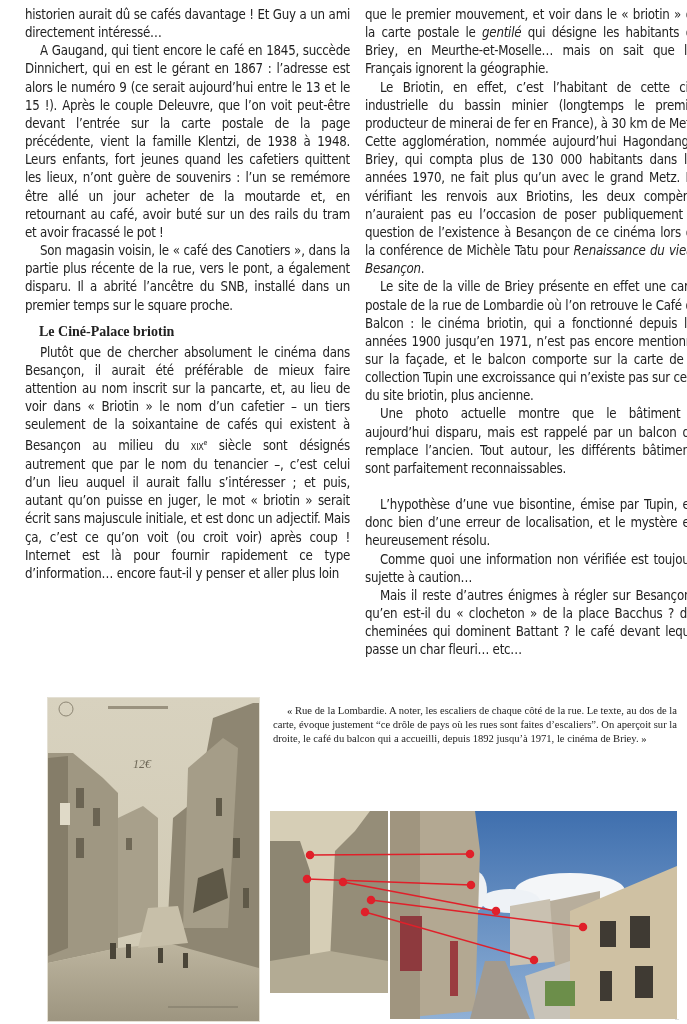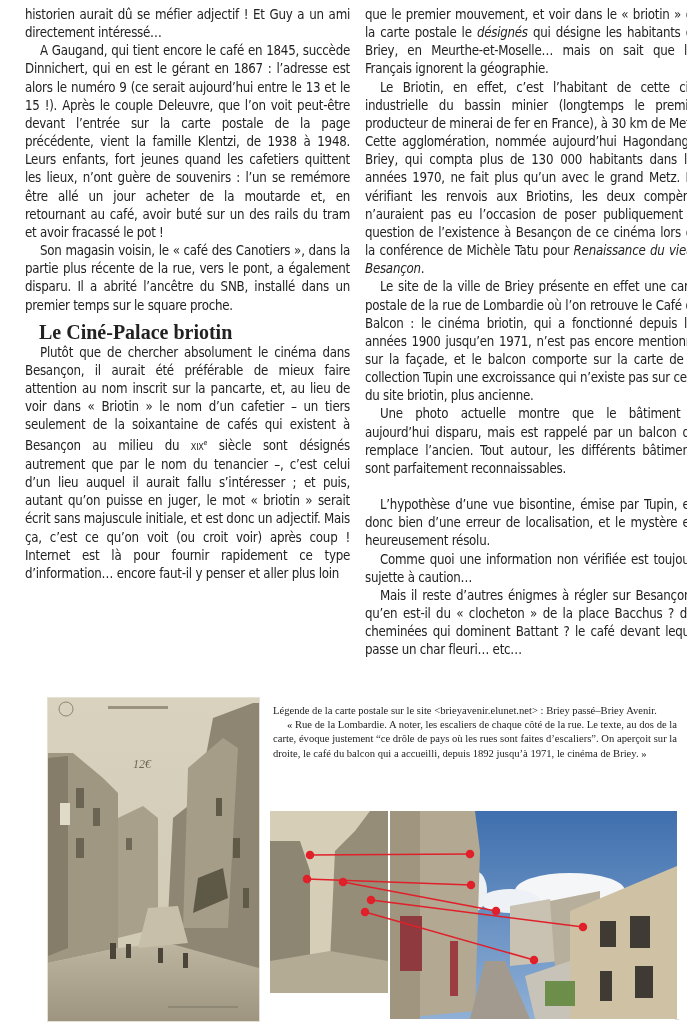--- a/index.html
+++ b/index.html
@@ -4,58 +4,57 @@
 <style>
   html, body { margin:0; padding:0; }
   body { width:687px; height:1024px; background:#ffffff; position:relative; overflow:hidden;
          font-family:"DejaVu Serif", "Liberation Serif", serif; color:#222; }
   .col { position:absolute; top:6px; font-family:"DejaVu Sans Condensed","DejaVu Sans", sans-serif;
          font-size:13.2px; line-height:18.15px; text-align:justify; letter-spacing:-0.25px; }
   .col p { margin:0; text-indent:15px; hyphens:manual; }
   .col p.noindent { text-indent:0; }
   #col-left { left:25px; width:325px; }
   #col-right { left:365px; width:335px; }
-  .heading { font-family:"Liberation Serif", serif; font-weight:bold; font-size:20px; line-height:20px;
+  .heading { font-family:"Liberation Serif", serif; font-weight:bold; font-size:14px; line-height:20px;
              margin:7px 0 2px 14px; letter-spacing:0; }
   .gap { height:18px; }
   .caption { position:absolute; left:273px; top:704px; width:404px; font-family:"Liberation Serif", serif;
              font-size:10.6px; line-height:14.2px; text-align:justify; color:#222; }
   .caption p { margin:0; text-indent:14px; }
   .caption p.noindent { text-indent:0; }
   .photo { position:absolute; overflow:hidden; }
   #postcard { left:47px; top:697px; width:211px; height:323px; background:#f0abfc; border:1px solid #e4e0d4; }
   #compare { left:270px; top:811px; width:407px; height:208px; }
   .pagenum { position:absolute; right:8px; bottom:2px; font-size:8px; color:#999; font-family:"Liberation Serif", serif; }
   sup { font-size:7px; }
   .sc { font-variant:small-caps; text-transform:lowercase; }
 </style>
 </head>
 <body>
 
 <div id="col-left" class="col">
-  <p class="noindent">historien aurait dû se méfier adjectif ! Et Guy a un ami directement intéressé…</p>
+  <p class="noindent">historien aurait dû se cafés davantage ! Et Guy a un ami directement intéressé…</p>
   <p>A Gaugand, qui tient encore le café en 1845, succède Dinnichert, qui en est le gérant en 1867 : l’adresse est alors le numéro 9 (ce serait aujourd’hui entre le 13 et le 15 !). Après le couple Deleuvre, que l’on voit peut-être devant l’entrée sur la carte postale de la page précédente, vient la famille Klentzi, de 1938 à 1948. Leurs enfants, fort jeunes quand les cafetiers quittent les lieux, n’ont guère de souvenirs : l’un se remémore être allé un jour acheter de la moutarde et, en retournant au café, avoir buté sur un des rails du tram et avoir fracassé le pot !</p>
   <p>Son magasin voisin, le « café des Canotiers », dans la partie plus récente de la rue, vers le pont, a également disparu. Il a abrité l’ancêtre du SNB, installé dans un premier temps sur le square proche.</p>
   <div class="heading">Le Ciné-Palace briotin</div>
   <p><span>Plutôt que de chercher absolument le cinéma dans Besançon, il aurait été préférable de mieux faire attention au nom inscrit sur la pancarte, et, au lieu de voir dans « Briotin » le nom d’un cafetier – un tiers seulement de la soixantaine de cafés qui existent à Besançon au milieu du </span><span class="sc">xix</span><sup>e</sup><span> siècle sont désignés autrement que par le nom du tenancier –, c’est celui d’un lieu auquel il aurait fallu s’intéresser ; et puis, autant qu’on puisse en juger, le mot « briotin » serait écrit sans majuscule initiale, et est donc un adjectif. Mais ça, c’est ce qu’on voit (ou croit voir) après coup ! Internet est là pour fournir rapidement ce type d’information… encore faut-il y penser et aller plus loin</span></p>
 </div>
 
 <div id="col-right" class="col">
-  <p class="noindent"><span>que le premier mouvement, et voir dans le « briotin » de la carte postale le </span><em>désignés</em><span> qui désigne les habitants de Briey, en Meurthe-et-Moselle… mais on sait que les Français ignorent la géographie.</span></p>
+  <p class="noindent"><span>que le premier mouvement, et voir dans le « briotin » de la carte postale le </span><em>gentilé</em><span> qui désigne les habitants de Briey, en Meurthe-et-Moselle… mais on sait que les Français ignorent la géographie.</span></p>
   <p><span>Le Briotin, en effet, c’est l’habitant de cette cité industrielle du bassin minier (longtemps le premier producteur de minerai de fer en France), à 30 km de Metz. Cette agglomération, nommée aujourd’hui Hagondange-Briey, qui compta plus de 130 000 habitants dans les années 1970, ne fait plus qu’un avec le grand Metz. En vérifiant les renvois aux Briotins, les deux compères n’auraient pas eu l’occasion de poser publiquement la question de l’existence à Besançon de ce cinéma lors de la conférence de Michèle Tatu pour </span><em>Renaissance du vieux Besançon</em><span>.</span></p>
   <p>Le site de la ville de Briey présente en effet une carte postale de la rue de Lombardie où l’on retrouve le Café du Balcon : le cinéma briotin, qui a fonctionné depuis les années 1900 jusqu’en 1971, n’est pas encore mentionné sur la façade, et le balcon comporte sur la carte de la collection Tupin une excroissance qui n’existe pas sur celle du site briotin, plus ancienne.</p>
   <p>Une photo actuelle montre que le bâtiment a aujourd’hui disparu, mais est rappelé par un balcon qui remplace l’ancien. Tout autour, les différents bâtiments sont parfaitement reconnaissables.</p>
   <div class="gap"></div>
   <p>L’hypothèse d’une vue bisontine, émise par Tupin, est donc bien d’une erreur de localisation, et le mystère est heureusement résolu.</p>
   <p>Comme quoi une information non vérifiée est toujours sujette à caution…</p>
   <p>Mais il reste d’autres énigmes à régler sur Besançon : qu’en est-il du « clocheton » de la place Bacchus ? des cheminées qui dominent Battant ? le café devant lequel passe un char fleuri… etc…</p>
 </div>
 
 <div class="caption">
-  <p class="noindent">Légende de la carte postale sur le site &lt;brieyavenir.elunet.net&gt; : Briey passé–Briey Avenir.</p>
   <p>« Rue de la Lombardie. A noter, les escaliers de chaque côté de la rue. Le texte, au dos de la carte, évoque justement “ce drôle de pays où les rues sont faites d’escaliers”. On aperçoit sur la droite, le café du balcon qui a accueilli, depuis 1892 jusqu’à 1971, le cinéma de Briey. »</p>
 </div>
 
 <div id="postcard" class="photo">
   <svg width="211" height="323" viewBox="0 0 211 323" xmlns="http://www.w3.org/2000/svg">
     <defs>
       <linearGradient id="sky" x1="0" y1="0" x2="0" y2="1">
         <stop offset="0" stop-color="#d8d2bf"></stop>
           <stop offset="1" stop-color="#cfc8b2"></stop>
       </linearGradient>

